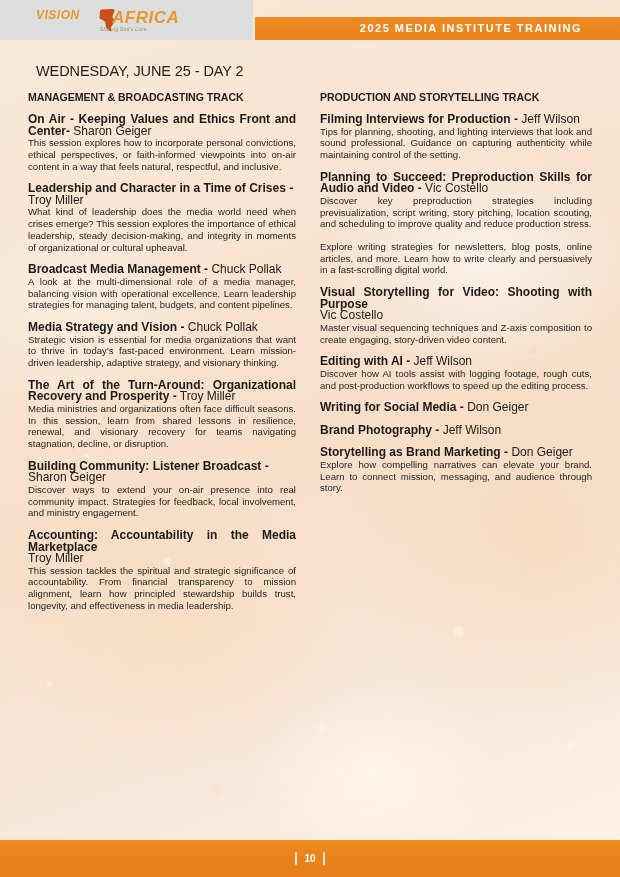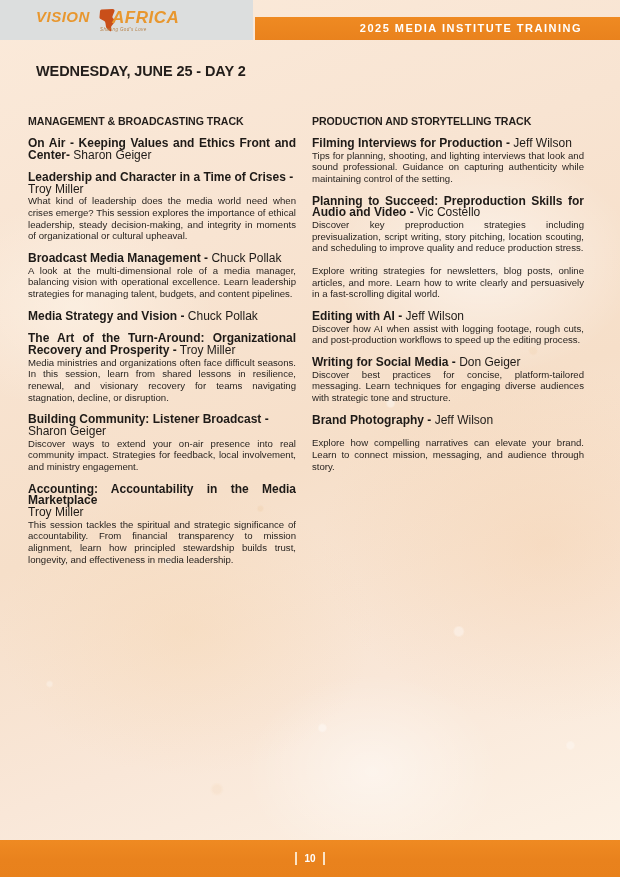--- a/index.html
+++ b/index.html
@@ -64,21 +64,21 @@
     width: 150px;
     height: 28px;
   }
   .logo-text {
     position: absolute;
     left: 0;
     top: 0;
     font-family: "Liberation Sans", sans-serif;
     font-weight: bold;
     font-style: italic;
-    font-size: 15px;
+    font-size: 12px;
     letter-spacing: 0.5px;
     color: #e8972f;
     white-space: nowrap;
   }
   .logo-africa {
     position: absolute;
     left: 76px;
     top: 0;
     font-family: "Liberation Sans", sans-serif;
     font-weight: bold;
@@ -134,37 +134,36 @@
     left: 0;
     top: 55px;
     width: 620px;
   }
 
   .day-title {
     position: absolute;
     left: 36px;
     top: 8px;
     font-family: "Liberation Sans", sans-serif;
-    font-weight: bold;
+    font-weight: normal;
     font-size: 14.5px;
     letter-spacing: -0.1px;
     color: #221d1a;
     white-space: nowrap;
   }
 
   .columns {
     position: absolute;
     left: 0;
     top: 36px;
     width: 620px;
     display: flex;
-    gap: 16px;
+    gap: 24px;
     padding: 0 28px;
     box-sizing: border-box;
-    margin-top: 24px;
   }
   .col {
     width: 268px;
     flex: 0 0 268px;
   }
   .col-right { width: 272px; flex: 0 0 272px; }
 
   .track-head {
     font-family: "Liberation Sans", sans-serif;
     font-weight: bold;
@@ -257,31 +256,33 @@
   <div class="content">
     <div class="day-title">WEDNESDAY, JUNE 25 - DAY 2</div>
 
     <div class="columns">
 
       <div class="col">
         <div class="track-head">MANAGEMENT &amp; BROADCASTING TRACK</div>
         <div id="left-sessions">
             <div class="session">
               <div class="session-title"><span>On Air - Keeping Values and Ethics Front and Center-</span><span class="speaker"> Sharon Geiger</span></div>
+              <div class="session-desc">This session explores how to incorporate personal convictions, ethical perspectives, or faith-informed viewpoints into on-air content in a way that feels natural, respectful, and inclusive.</div>
             </div>
             <div class="session">
               <div class="session-title"><span>Leadership and Character in a Time of Crises -</span><br><span class="speaker">Troy Miller</span></div>
               <div class="session-desc">What kind of leadership does the media world need when crises emerge? This session explores the importance of ethical leadership, steady decision-making, and integrity in moments of organizational or cultural upheaval.</div>
             </div>
             <div class="session">
               <div class="session-title"><span>Broadcast Media Management -</span><span class="speaker"> Chuck Pollak</span></div>
               <div class="session-desc">A look at the multi-dimensional role of a media manager, balancing vision with operational excellence. Learn leadership strategies for managing talent, budgets, and content pipelines.</div>
             </div>
             <div class="session">
               <div class="session-title"><span>Media Strategy and Vision -</span><span class="speaker"> Chuck Pollak</span></div>
+              <div class="session-desc">Strategic vision is essential for media organizations that want to thrive in today's fast-paced environment. Learn mission-driven leadership, adaptive strategy, and visionary thinking.</div>
             </div>
             <div class="session">
               <div class="session-title"><span>The Art of the Turn-Around: Organizational Recovery and Prosperity -</span><span class="speaker"> Troy Miller</span></div>
               <div class="session-desc">Media ministries and organizations often face difficult seasons. In this session, learn from shared lessons in resilience, renewal, and visionary recovery for teams navigating stagnation, decline, or disruption.</div>
             </div>
             <div class="session">
               <div class="session-title"><span>Building Community: Listener Broadcast -</span><br><span class="speaker">Sharon Geiger</span></div>
               <div class="session-desc">Discover ways to extend your on-air presence into real community impact. Strategies for feedback, local involvement, and ministry engagement.</div>
             </div>
             <div class="session">
@@ -299,31 +300,35 @@
               <div class="session-desc">Tips for planning, shooting, and lighting interviews that look and sound professional. Guidance on capturing authenticity while maintaining control of the setting.</div>
             </div>
             <div class="session">
               <div class="session-title"><span>Planning to Succeed: Preproduction Skills for Audio and Video -</span><span class="speaker"> Vic Costello</span></div>
               <div class="session-desc">Discover key preproduction strategies including previsualization, script writing, story pitching, location scouting, and scheduling to improve quality and reduce production stress.</div>
             </div>
             <div class="session">
               <div class="session-desc">Explore writing strategies for newsletters, blog posts, online articles, and more. Learn how to write clearly and persuasively in a fast-scrolling digital world.</div>
             </div>
             <div class="session">
+              <div class="session-title"><span>Visual Storytelling for Video: Shooting with Purpose</span><br><span class="speaker">Vic Costello</span></div>
+              <div class="session-desc">Master visual sequencing techniques and Z-axis composition to create engaging, story-driven video content.</div>
+            </div>
+            <div class="session">
               <div class="session-title"><span>Editing with AI -</span><span class="speaker"> Jeff Wilson</span></div>
-              <div class="session-desc">Discover how AI when assist with logging footage, rough cuts, and post-production workflows to speed up the editing process.</div>
+              <div class="session-desc">Discover how AI tools assist with logging footage, rough cuts, and post-production workflows to speed up the editing process.</div>
             </div>
             <div class="session">
               <div class="session-title"><span>Writing for Social Media -</span><span class="speaker"> Don Geiger</span></div>
-              <div class="session-desc">Discover best practices for concise, platform-tailored messaging. Learn techniques for engaging diverse audiences with strategic tone and structure.</div>
             </div>
             <div class="session">
               <div class="session-title"><span>Brand Photography -</span><span class="speaker"> Jeff Wilson</span></div>
             </div>
             <div class="session">
+              <div class="session-title"><span>Storytelling as Brand Marketing -</span><span class="speaker"> Don Geiger</span></div>
               <div class="session-desc">Explore how compelling narratives can elevate your brand. Learn to connect mission, messaging, and audience through story.</div>
             </div>
           </div>
       </div>
 
     </div>
   </div>
 
   <div class="footer-bar">
     <div class="footer-page">

